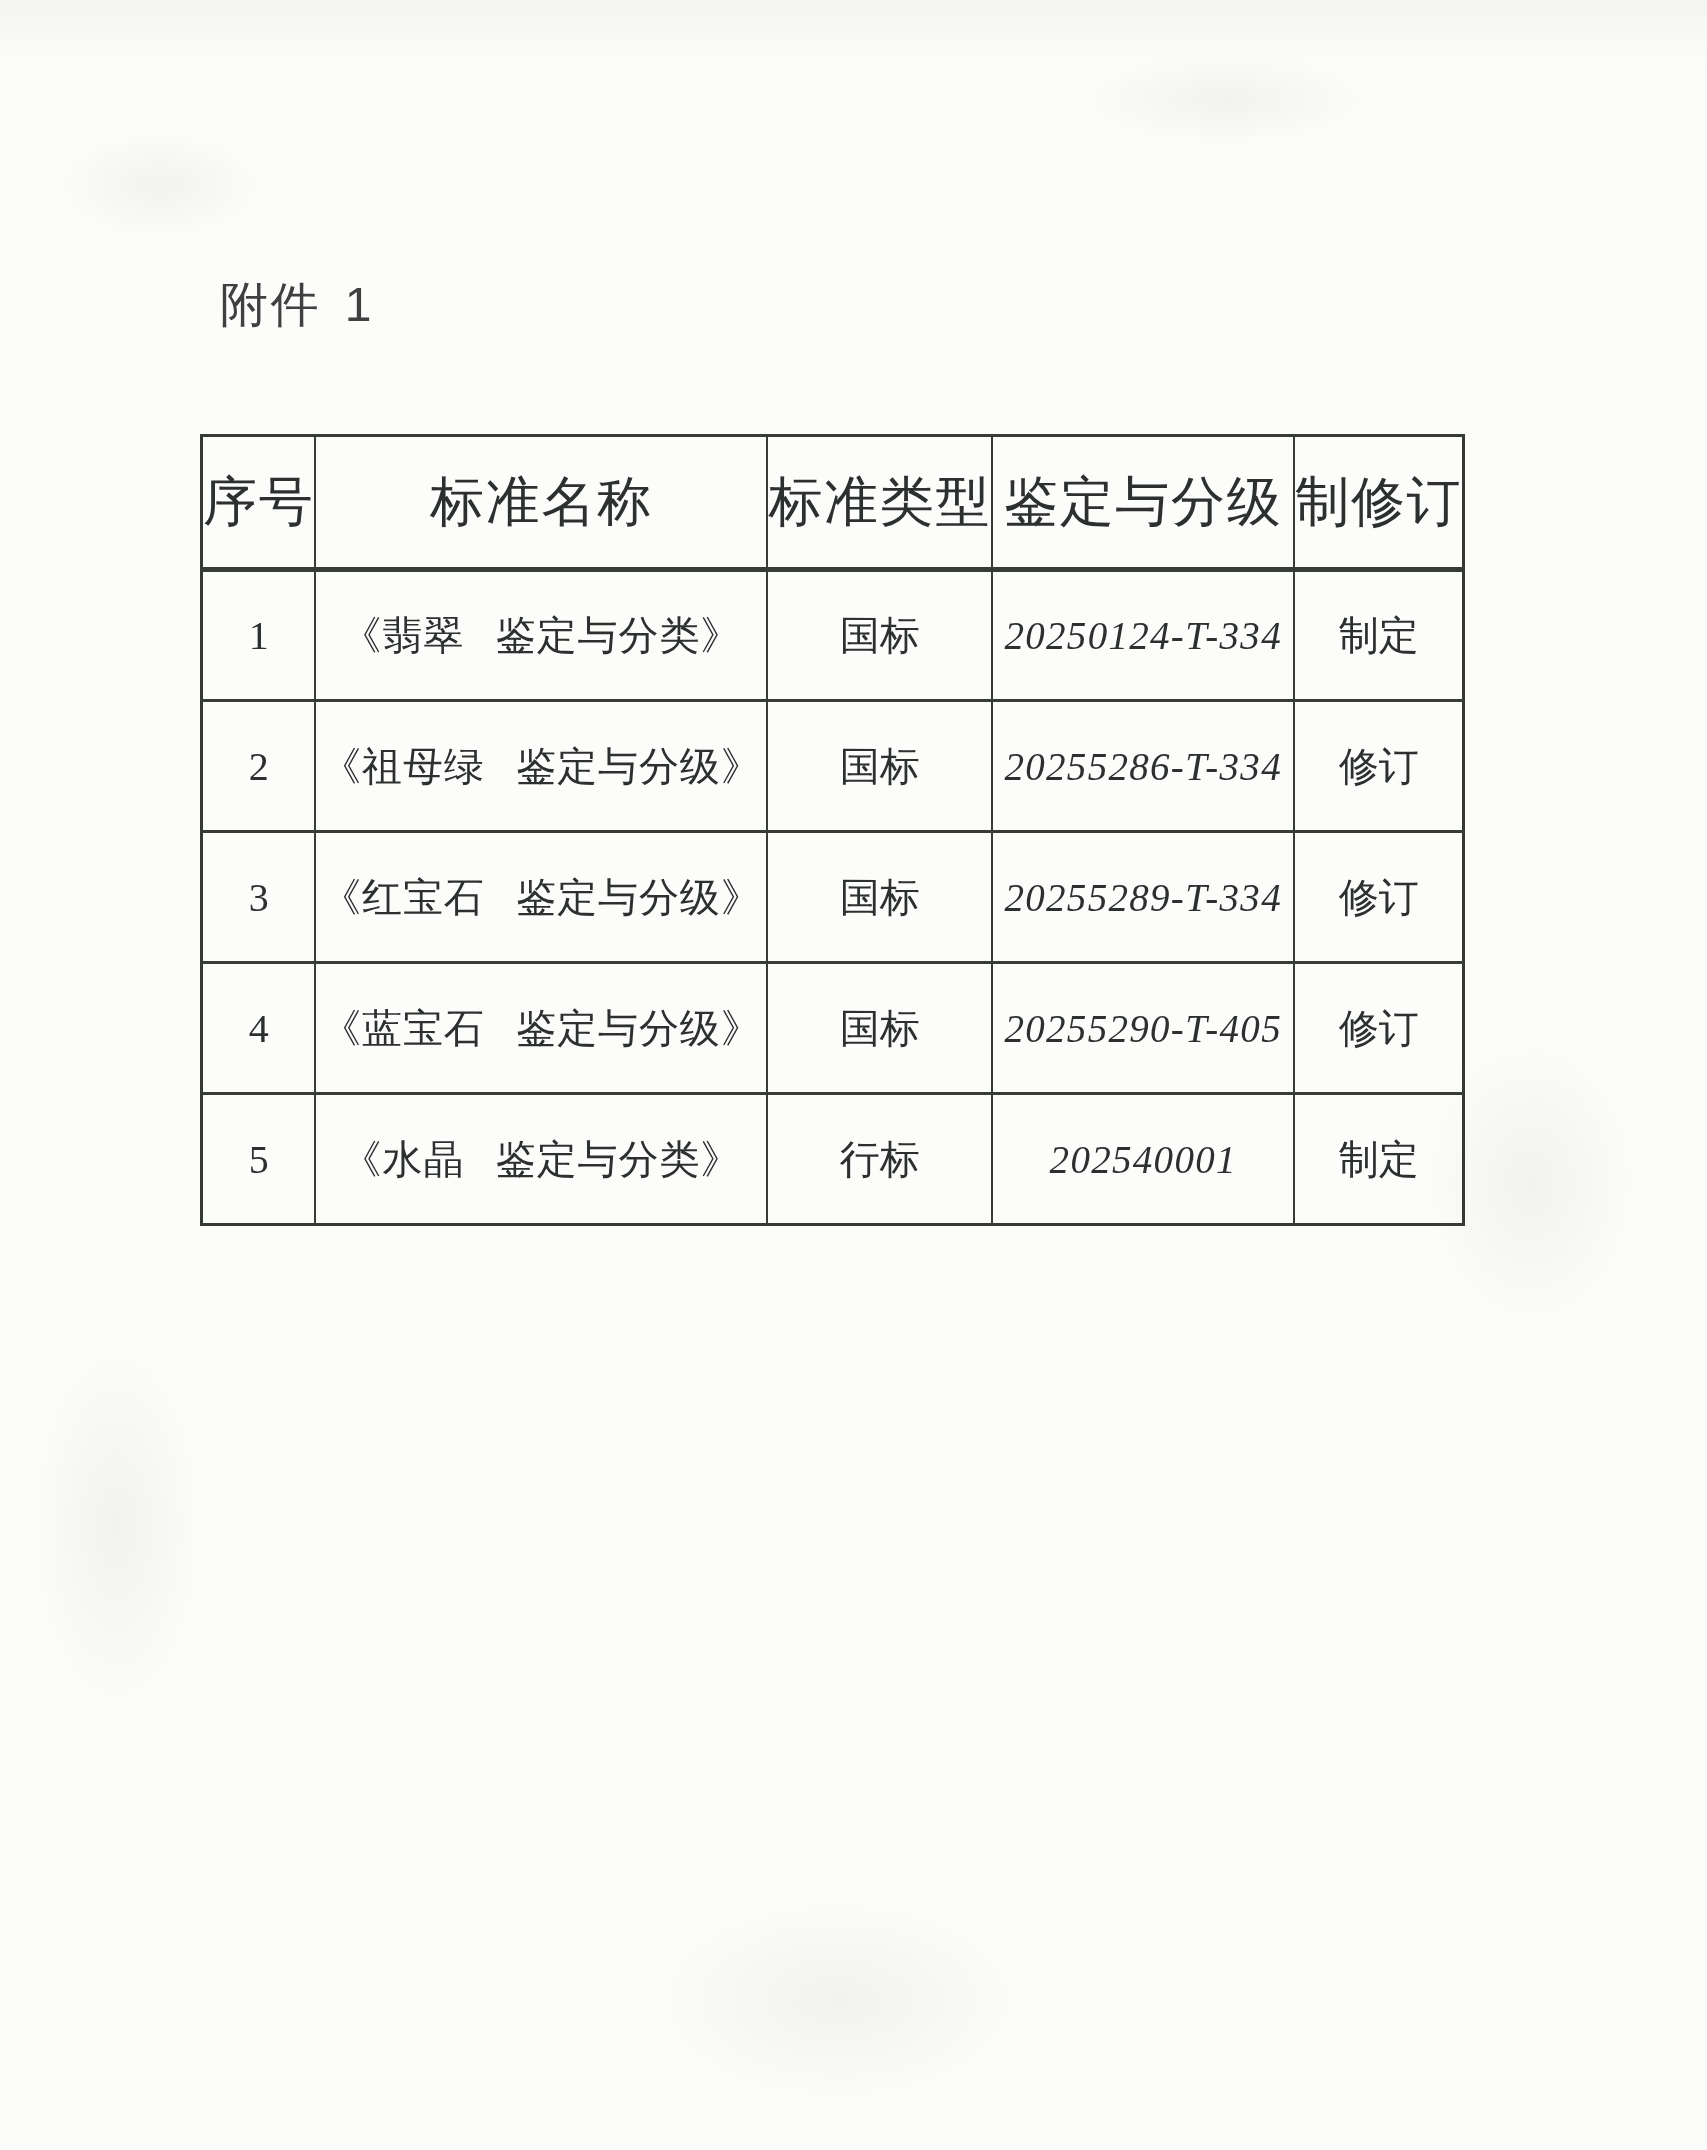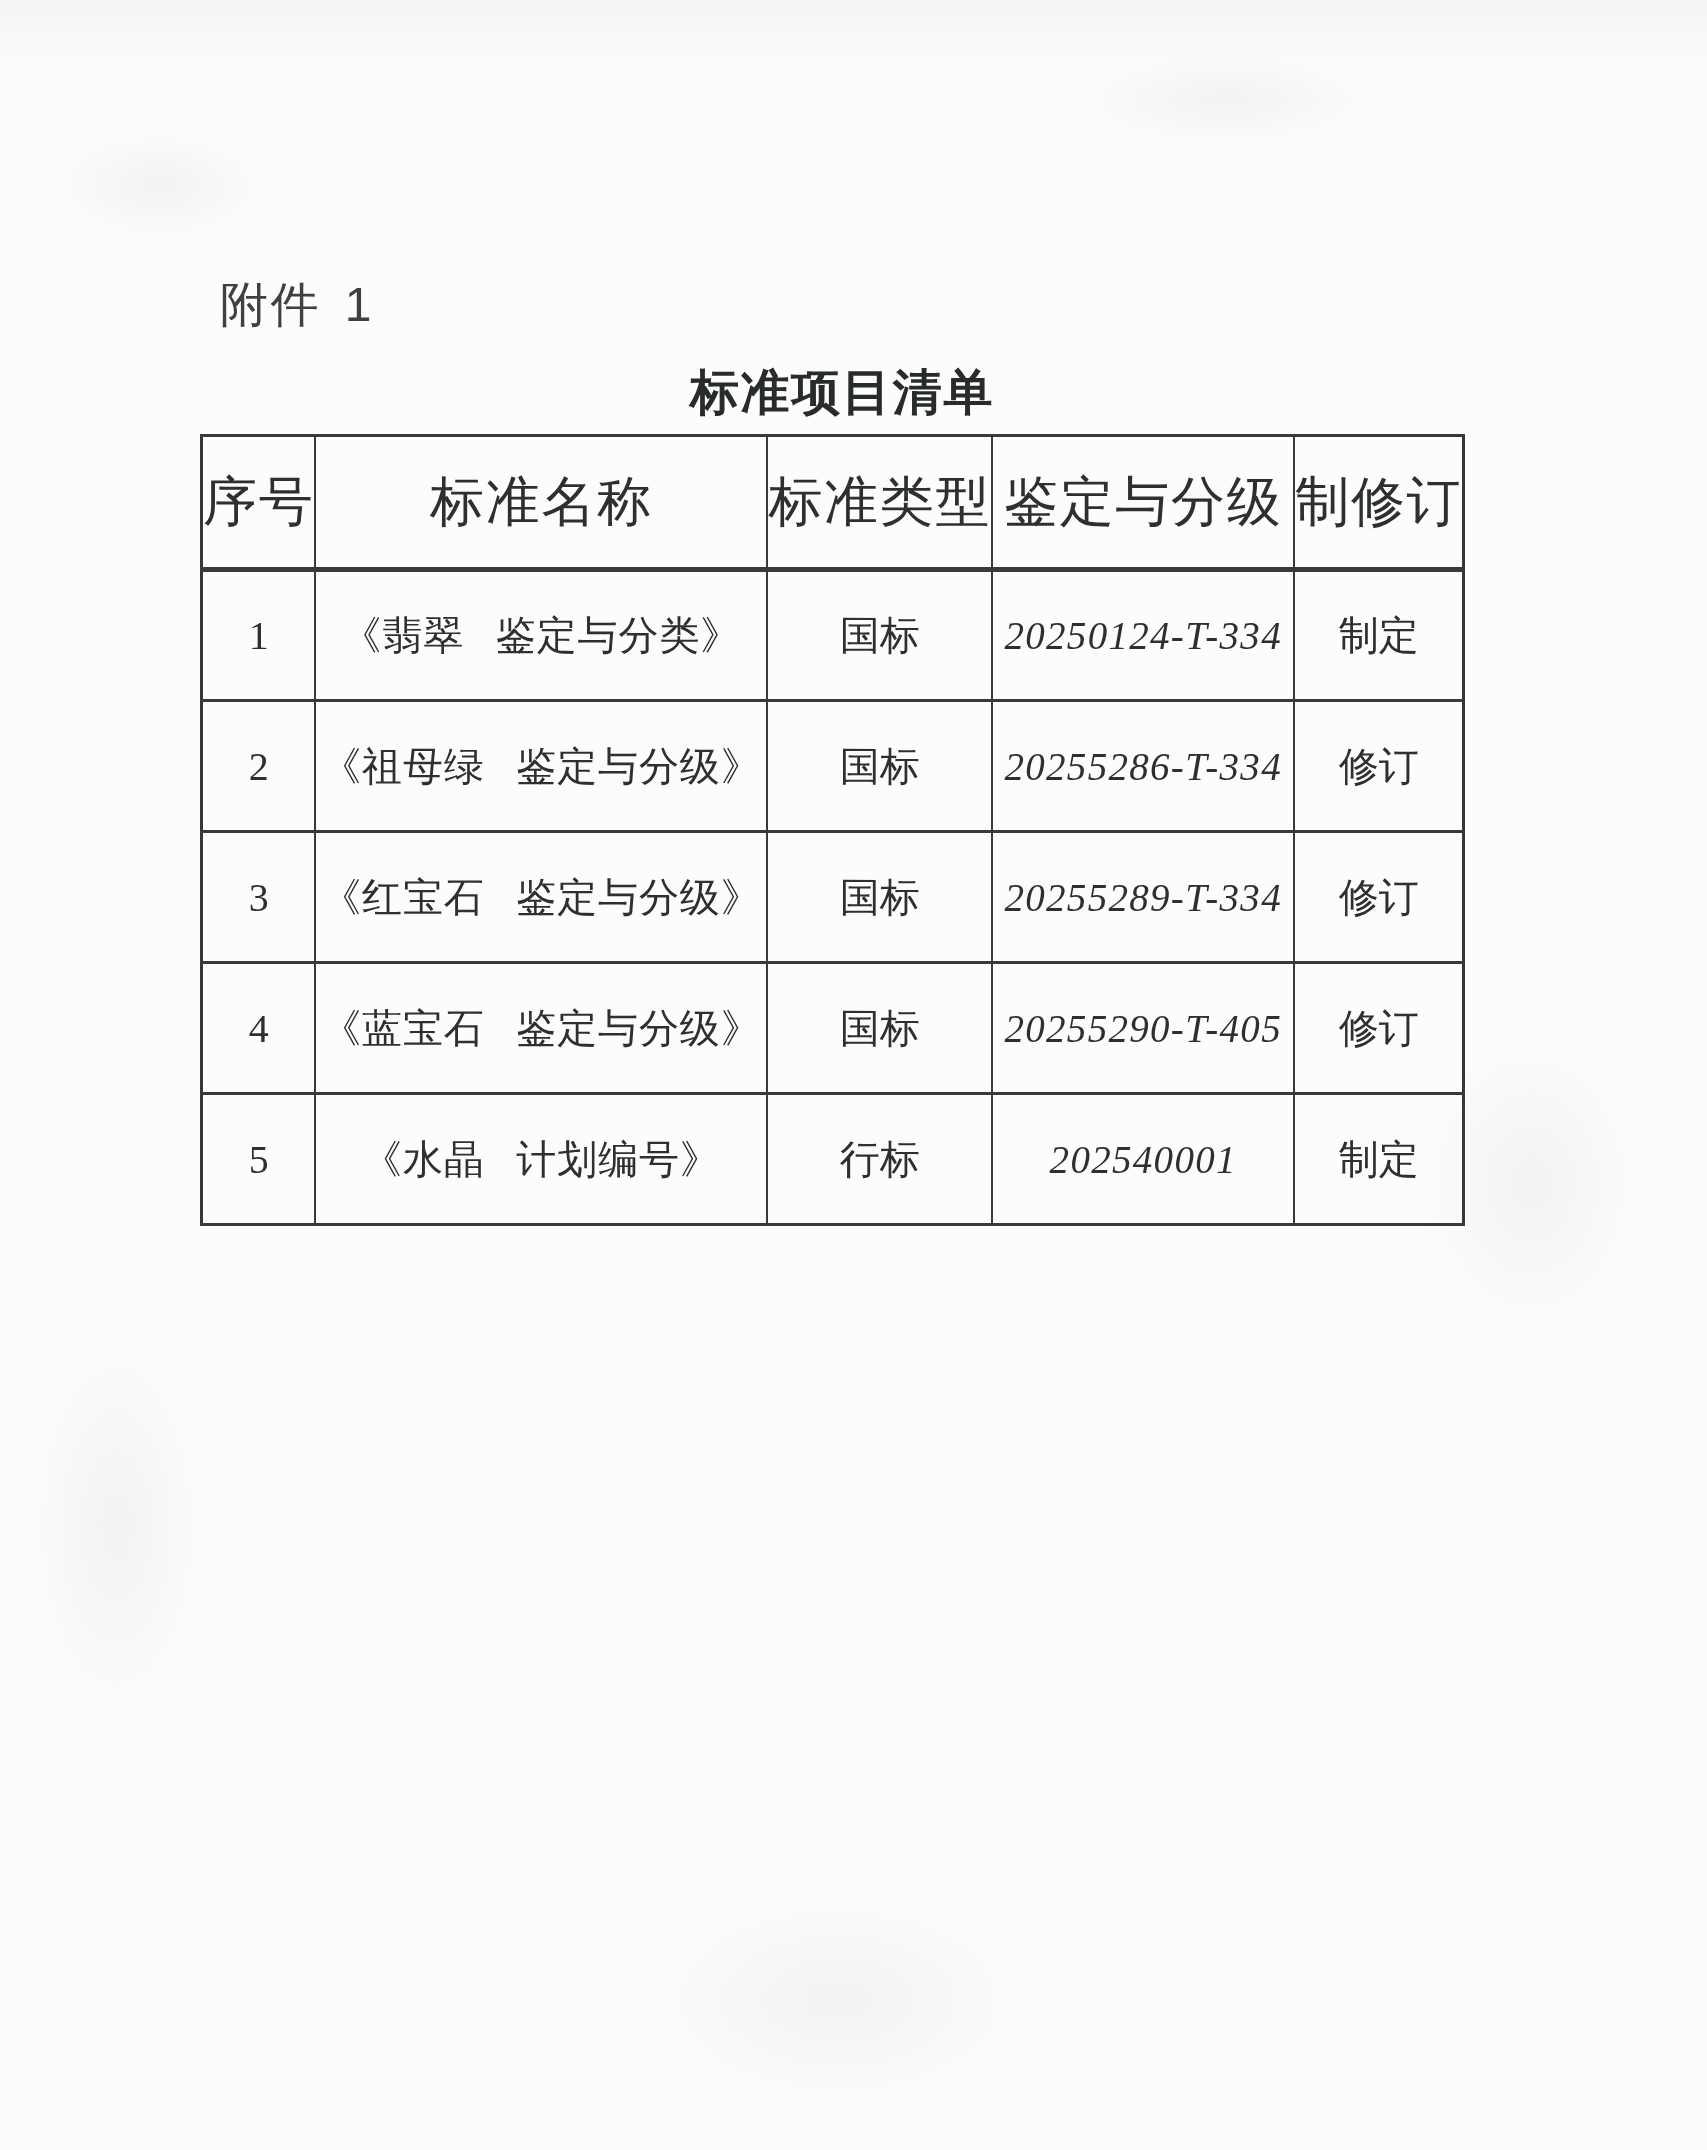--- a/index.html
+++ b/index.html
@@ -94,21 +94,20 @@
 
   <div class="streak" style="left:0; top:0; width:1708px; height:69px;"></div>
   <div class="artifact" style="left:52px; top:129px; width:215px; height:112px;"></div>
   <div class="artifact" style="left:1075px; top:52px; width:301px; height:95px;"></div>
   <div class="artifact" style="left:26px; top:1333px; width:181px; height:387px;"></div>
   <div class="artifact" style="left:1419px; top:1032px; width:224px; height:301px;"></div>
   <div class="artifact" style="left:645px; top:1893px; width:387px; height:215px;"></div>
 
   <div class="attachment">附件 1</div>
 
-  <h1 class="title">标准项目清单</h1>
 
   <table class="std-table">
     <colgroup>
       <col style="width:113px">
       <col style="width:452px">
       <col style="width:185px">
       <col style="width:302px">
       <col style="width:161px">
     </colgroup>
     <thead>
@@ -144,21 +143,21 @@
       </tr>
       <tr>
         <td>4</td>
         <td class="cell-name">《蓝宝石 鉴定与分级》</td>
         <td>国标</td>
         <td class="cell-plan">20255290-T-405</td>
         <td>修订</td>
       </tr>
       <tr>
         <td>5</td>
-        <td class="cell-name">《水晶 计划编号》</td>
+        <td class="cell-name">《水晶 鉴定与分类》</td>
         <td>行标</td>
         <td class="cell-plan">202540001</td>
         <td>制定</td>
       </tr>
     </tbody>
   </table>
 
 </div>
 
 

